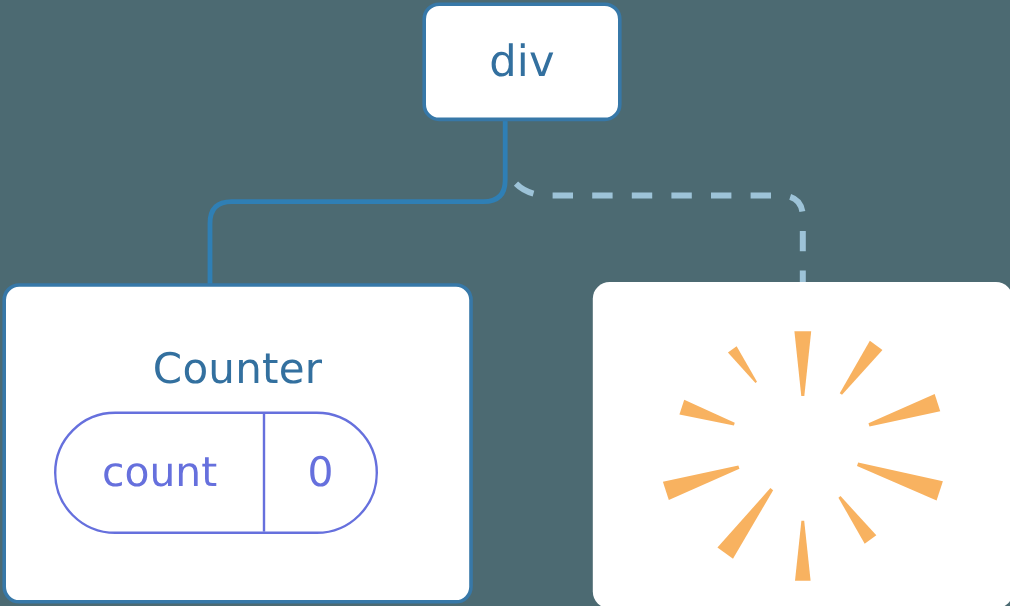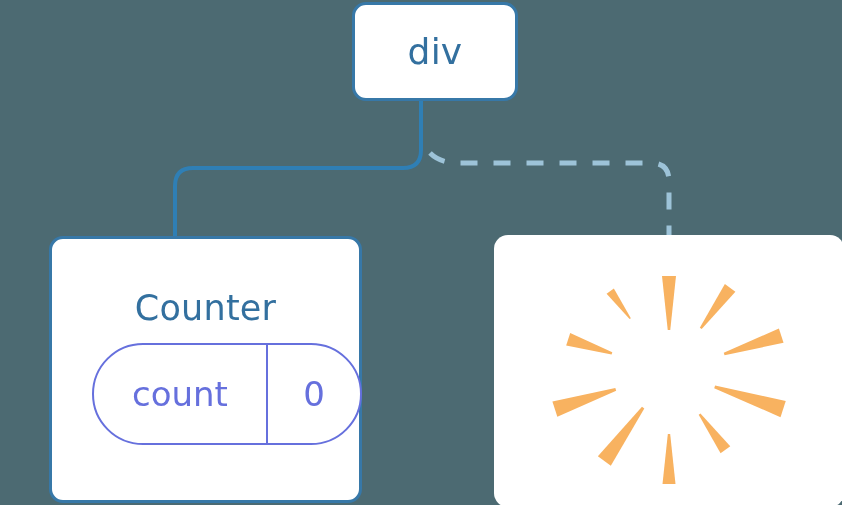--- a/index.html
+++ b/index.html
@@ -44,26 +44,25 @@
     height: 99px;
     border: 3px solid #3778a8;
     border-radius: 14px;
     justify-content: center;
     margin-left: 14px;
   }
 
   .node-counter {
     left: 2px;
     top: 236px;
-    width: 313px;
+    width: 392px;
     height: 267px;
     border: 3px solid #3778a8;
     border-radius: 14px;
     justify-content: flex-start;
-    margin-left: 47px;
   }
 
   .node-burst {
     left: 494px;
     top: 235px;
     width: 350px;
     height: 272px;
     border: none;
     border-radius: 14px;
     justify-content: center;

